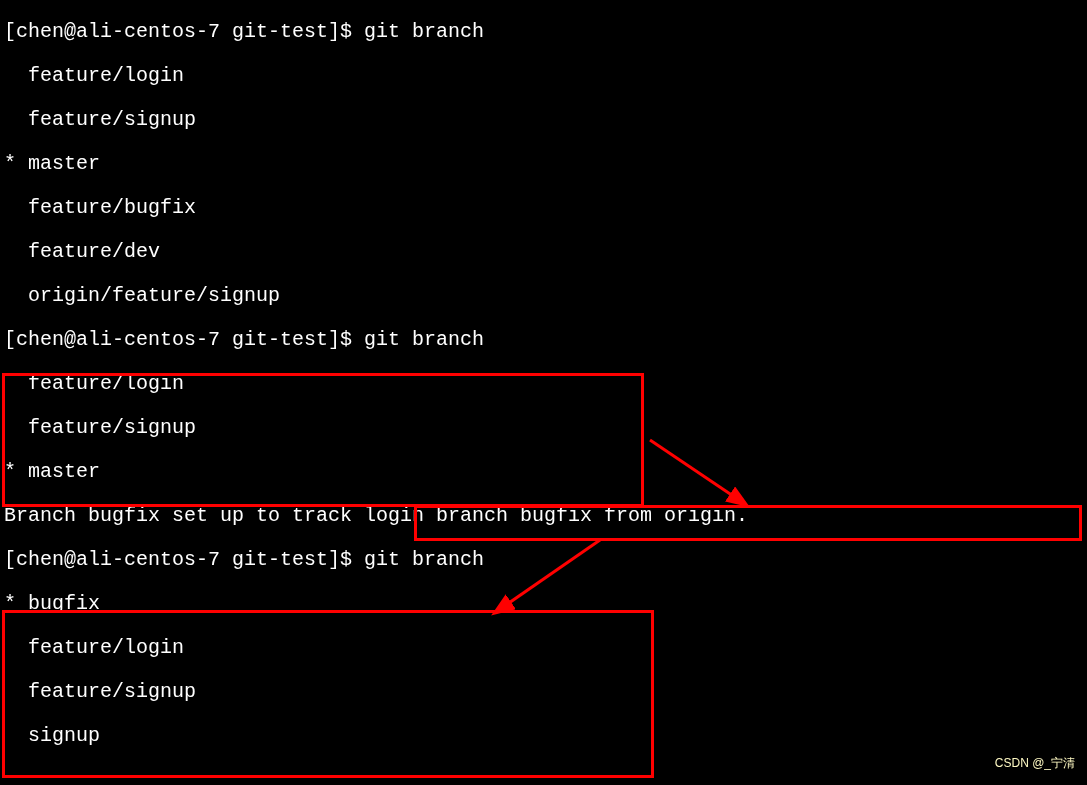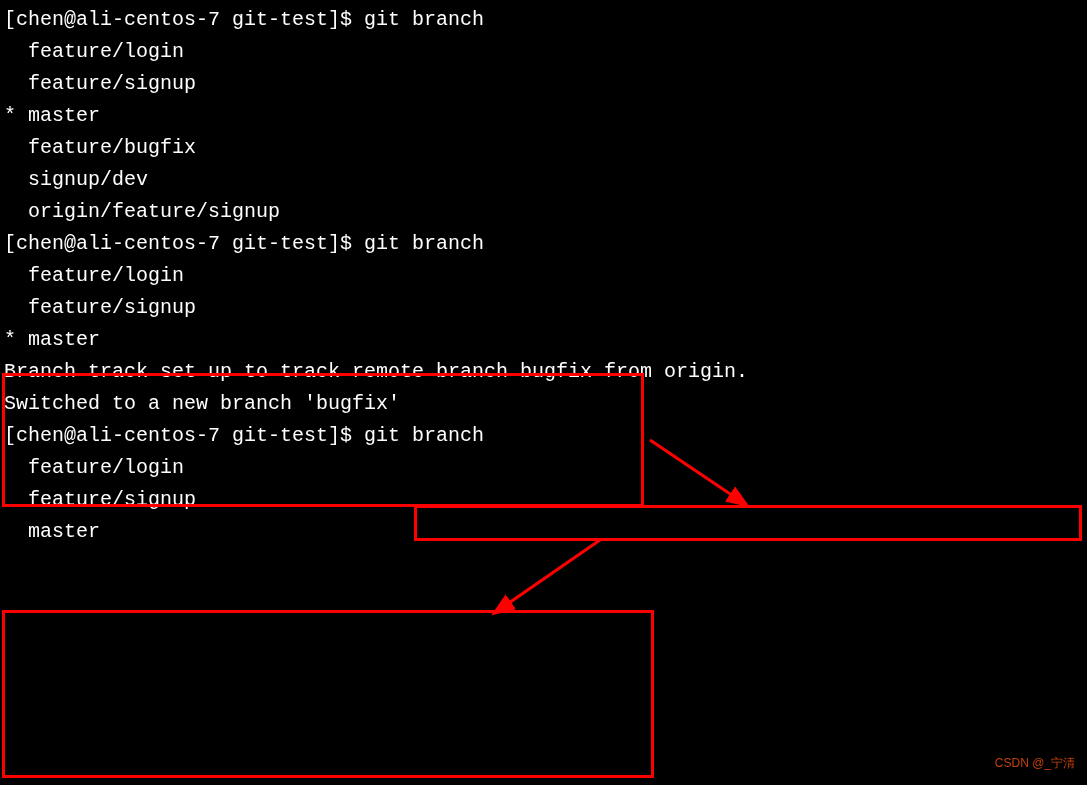--- a/index.html
+++ b/index.html
@@ -8,61 +8,61 @@
       color: #fff;
       font-family: 'Courier New', Consolas, monospace;
       font-size: 20px;
       line-height: 1.6;
       padding: 4px 0 0 4px;
       width: 1087px;
       height: 785px;
       position: relative;
       overflow: hidden;
     }
-    .line { white-space: pre; }
+    .line { white-space: pre; margin-top: 12px; }
     .box {
       border: 3px solid #ff0000;
       display: inline-block;
       position: absolute;
     }
     .watermark {
       position: absolute;
       bottom: 12px;
       right: 12px;
       font-size: 12px;
-      color: #c2410c;
+      color: #fef9c3;
       font-family: sans-serif;
     }
     svg.arrow {
       position: absolute;
       overflow: visible;
       pointer-events: none;
     }
   </style>
 </head>
 <body>
 
 <div id="term">
     <div class="line"><span>[chen@ali-centos-7 git-test]$ </span><span>git branch</span></div>
     <div class="line">  feature/login</div>
     <div class="line">  feature/signup</div>
     <div class="line">* master</div>
     <div class="line">  feature/bugfix</div>
-    <div class="line">  signup/dev</div>
+    <div class="line">  feature/dev</div>
     <div class="line">  origin/feature/signup</div>
     <div class="line"><span>[chen@ali-centos-7 git-test]$ </span><span>git branch</span></div>
     <div class="line">  feature/login</div>
     <div class="line">  feature/signup</div>
     <div class="line">* master</div>
-    <div class="line">Branch track set up to track remote branch bugfix from origin.</div>
-    <div class="line">Switched to a new branch 'bugfix'</div>
+    <div class="line">Branch bugfix set up to track login branch bugfix from origin.</div>
     <div class="line"><span>[chen@ali-centos-7 git-test]$ </span><span>git branch</span></div>
+    <div class="line">* bugfix</div>
     <div class="line">  feature/login</div>
     <div class="line">  feature/signup</div>
-    <div class="line">  master</div>
+    <div class="line">  signup</div>
   </div>
 
 <div class="watermark">CSDN @_宁清</div>
 
 <div class="box" style="left: 2px; top: 373px; width: 642px; height: 134px;"></div>
 <div class="box" style="left: 414px; top: 505px; width: 668px; height: 36px;"></div>
 <div class="box" style="left: 2px; top: 610px; width: 652px; height: 168px;"></div>
 <svg class="arrow" style="left: 0px; top: 0px; width: 1087px; height: 785px;">
     <defs>
       <marker id="ah0" markerWidth="10" markerHeight="10" refX="6" refY="3" orient="auto">

